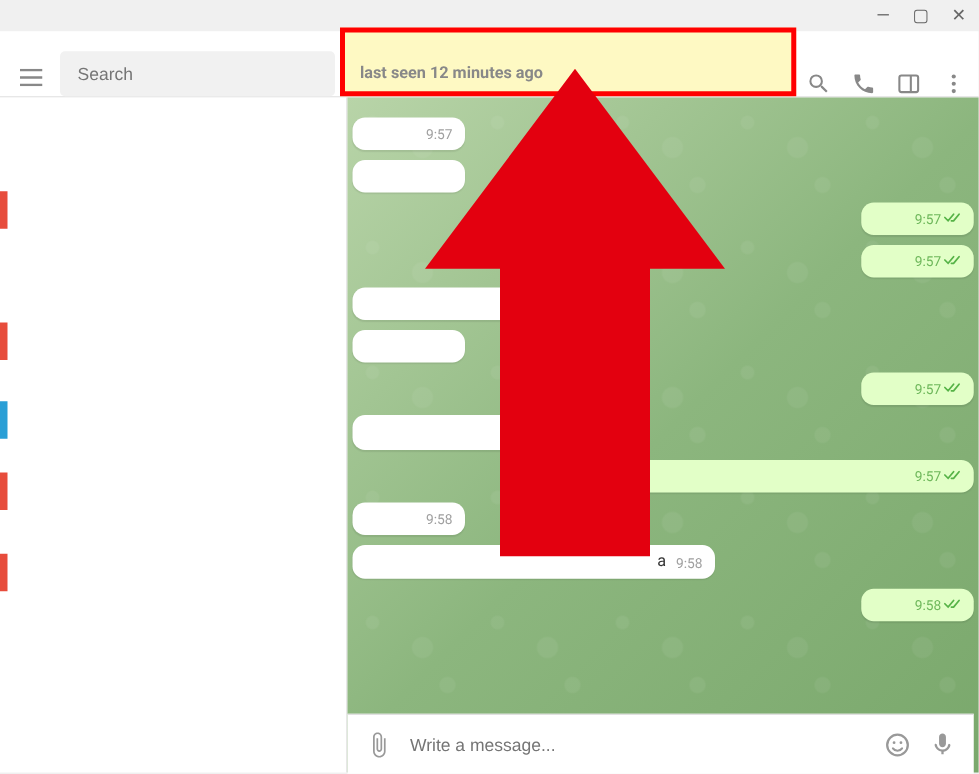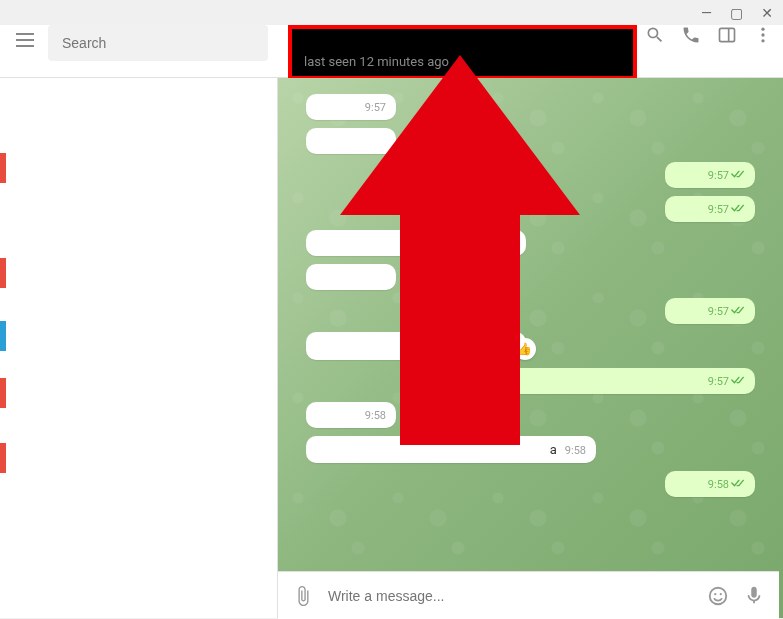--- a/index.html
+++ b/index.html
@@ -1,35 +1,35 @@
 <!DOCTYPE html>
 <html><head>
 <meta charset="utf-8">
 <style>
 * { box-sizing: border-box; margin: 0; padding: 0; }
 body { font-family: -apple-system, BlinkMacSystemFont, "Segoe UI", Roboto, sans-serif; width: 783px; height: 619px; overflow: hidden; background: #f0f0f0; }
 .titlebar { height: 25px; background: #f0f0f0; display: flex; justify-content: flex-end; align-items: center; padding: 0 10px; gap: 18px; }
 .titlebar span { color: #666; font-size: 14px; cursor: pointer; }
-.header { height: 53px; background: #fff; display: flex; align-items: flex-start; padding: 0 10px; border-bottom: 1px solid #e0e0e0; }
+.header { height: 53px; background: #fff; display: flex; align-items: flex-end; padding: 0 10px; border-bottom: 1px solid #e0e0e0; }
 .menu-btn { width: 30px; height: 30px; display: flex; align-items: center; justify-content: center; cursor: pointer; }
 .menu-btn svg { fill: #888; }
 .search-box { flex: 0 0 220px; margin-left: 8px; }
 .search-input { width: 100%; height: 36px; border: none; background: #f1f1f1; border-radius: 4px; padding: 0 14px; font-size: 14px; color: #888; outline: none; }
-.chat-header-info { flex: 1; height: 55px; border: 4px solid red; margin-left: 20px; margin-right: 8px; display: flex; flex-direction: column; justify-content: center; padding: 0 12px; background: #000000; }
+.chat-header-info { flex: 1; height: 55px; border: 4px solid red; margin-left: 4px; margin-right: 8px; display: flex; flex-direction: column; justify-content: center; padding: 0 12px; background: #fef9c3; font-weight: bold; }
 .status { color: #888; font-size: 13px; margin-top: 18px; }
 .header-icons { display: flex; gap: 16px; align-items: center; }
 .header-icon { width: 20px; height: 20px; cursor: pointer; display: flex; align-items: center; justify-content: center; }
 .header-icon svg { fill: #888; }
 .main { display: flex; height: 540px; }
 .sidebar { width: 278px; background: #fff; border-right: 1px solid #e0e0e0; position: relative; }
 .sidebar-mark { position: absolute; left: 0; width: 6px; height: 30px; background: #e74c3c; }
 .sidebar-mark.blue { background: #2a9fd6; }
 .chat-area { flex: 1; position: relative; background: linear-gradient(135deg, #b8d4a8 0%, #8cb67e 50%, #7aa86c 100%); overflow: hidden; }
 .pattern { position: absolute; inset: 0; opacity: 0.15; background-image: radial-gradient(circle at 20% 20%, rgba(255,255,255,0.4) 5px, transparent 6px), radial-gradient(circle at 60% 40%, rgba(255,255,255,0.4) 8px, transparent 9px), radial-gradient(circle at 80% 70%, rgba(255,255,255,0.4) 6px, transparent 7px); background-size: 100px 100px; }
-.messages { position: absolute; inset: 0; padding: 8px 28px; overflow-y: auto; }
+.messages { position: absolute; inset: 0; padding: 8px 4px; overflow-y: auto; }
 .msg { display: flex; margin: 8px 0; }
 .msg.out { justify-content: flex-end; }
 .bubble { background: #fff; border-radius: 10px; padding: 6px 10px; min-width: 90px; max-width: 320px; display: flex; align-items: flex-end; gap: 8px; box-shadow: 0 1px 1px rgba(0,0,0,0.08); }
 .msg.out .bubble { background: #e2ffc7; }
 .bubble.long { min-width: 220px; }
 .bubble.xlong { min-width: 290px; }
 .bubble.thin { min-height: 14px; }
 .msg-text { color: #333; font-size: 13px; flex: 1; min-height: 14px; }
 .time { font-size: 11px; color: #a0a0a0; white-space: nowrap; }
 .msg.out .time { color: #6fb85c; }

